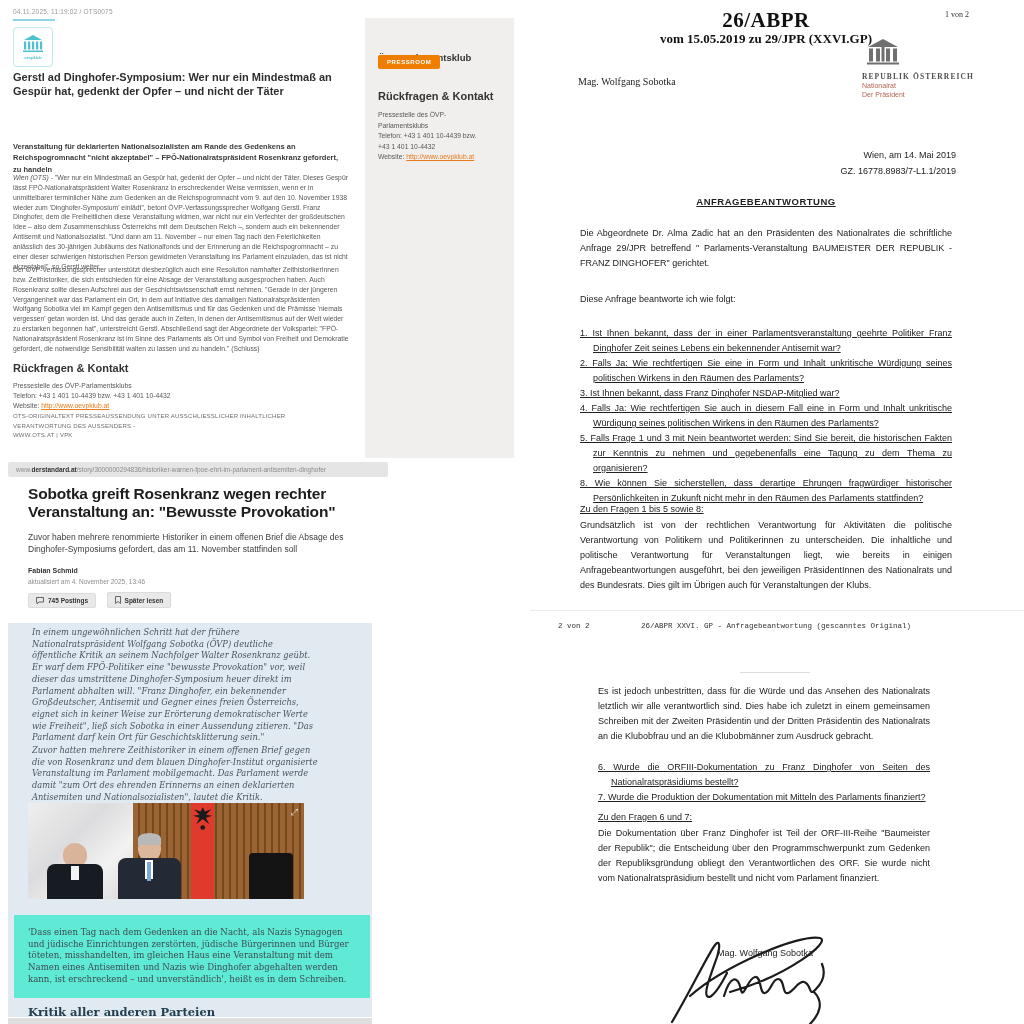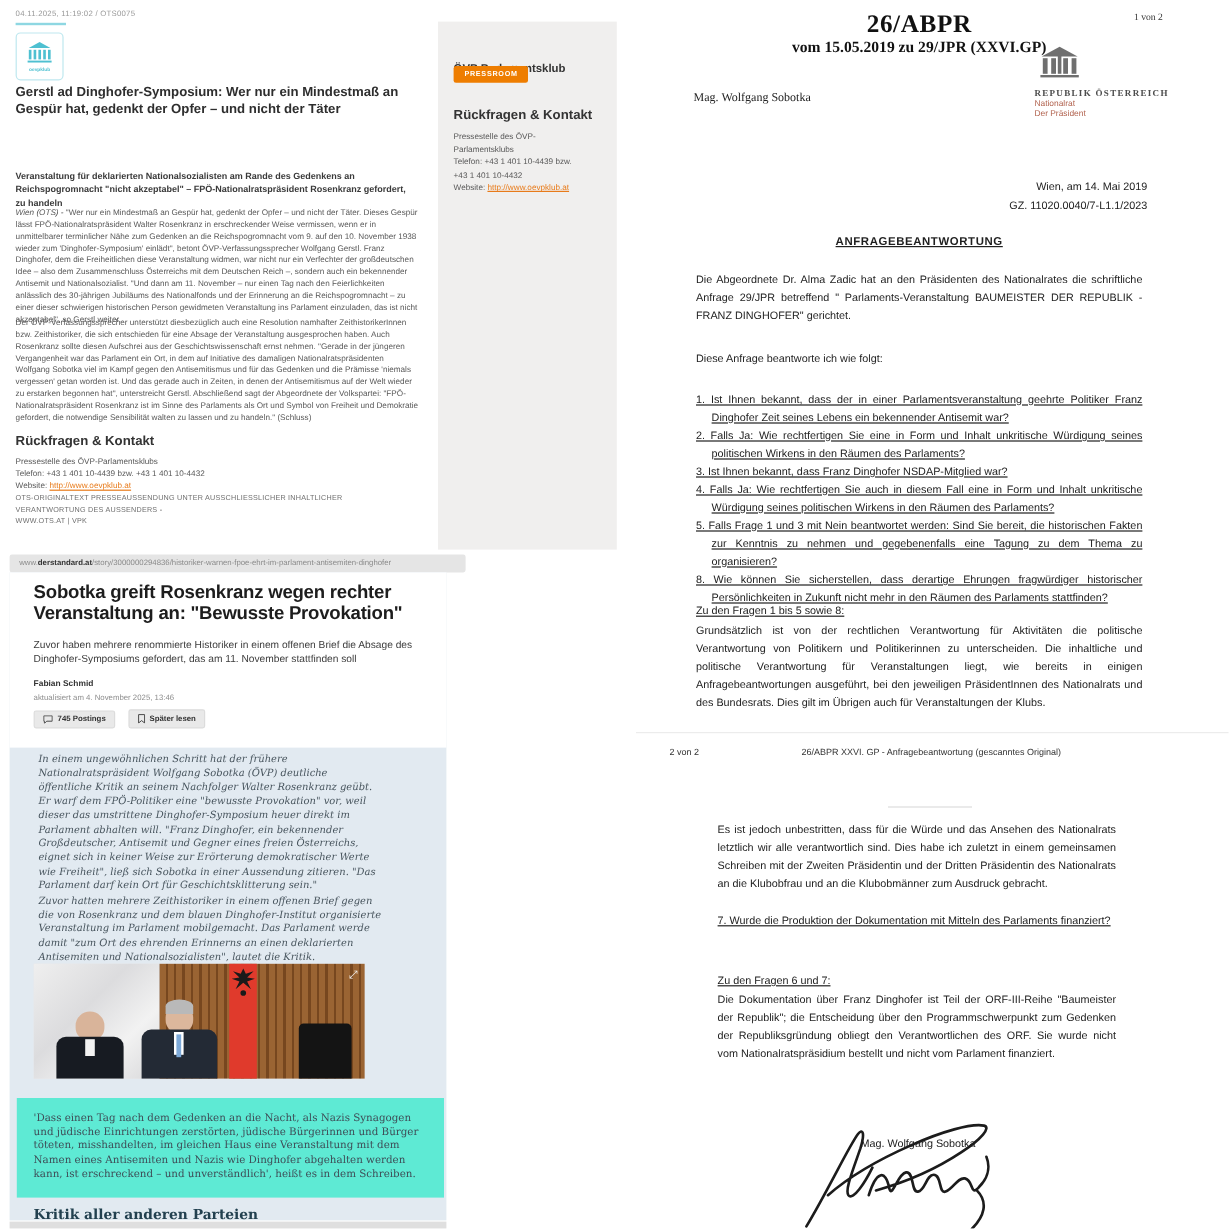--- a/index.html
+++ b/index.html
@@ -37,21 +37,21 @@
   .doc-page{font-family:"Liberation Serif",serif;font-size:8px;color:#333;}
   .doc-addr{font-family:"Liberation Serif",serif;font-size:10px;color:#222;}
   .rep-title{font-family:"Liberation Serif",serif;font-size:7.5px;letter-spacing:1.1px;color:#4d4d4d;font-weight:700;}
   .rep-sub{font-size:7px;color:#b26450;line-height:1.5;}
   .doc-right{font-size:9px;text-align:right;color:#222;}
   .doc-h1{font-size:9.5px;font-weight:700;letter-spacing:.5px;text-decoration:underline;text-align:center;}
   .doc-p{font-size:9px;line-height:15px;text-align:justify;color:#222;}
   .doc-q{font-size:9px;line-height:15px;text-align:justify;text-decoration:underline;
          padding-left:13px;text-indent:-13px;color:#222;}
   .doc-qh{font-size:9px;font-weight:400;text-decoration:underline;color:#222;}
-  .p2head{font-family:Liberation Sans, sans-serif;font-size:7.5px;color:#333;}
+  .p2head{font-family:Liberation Mono, monospace;font-size:7.5px;color:#333;}
   .sig-name{font-size:9px;color:#222;text-align:center;}
 
   
   .url-bar{background:#e5e5e5;border-radius:2px;font-size:6.5px;color:#8a8a8a;
            display:flex;align-items:center;padding:0 8px;}
   .url-bar b{color:#333;}
   .std-card{background:#e2eaf1;}
   .std-head-zone{background:#ffffff;}
   .std-title{font-size:15.5px;line-height:1.18;font-weight:800;color:#1d1d1d;letter-spacing:-.2px;}
   .std-sub{font-size:8.5px;line-height:1.4;font-weight:400;color:#3c3c3c;}
@@ -149,21 +149,21 @@
         <rect x="31" y="10.5" width="4" height="13" fill="#6f6f6f"></rect>
         <rect x="19.5" y="8" width="3" height="15.5" fill="#6f6f6f"></rect>
         <rect x="5" y="24.5" width="32" height="2" fill="#6f6f6f"></rect>
       </svg>
       <div class="rep-title">REPUBLIK ÖSTERREICH</div>
       <div class="rep-sub">Nationalrat</div>
       <div class="rep-sub" style="margin-top:-2px;">Der Präsident</div>
     </div>
 
     <div class="abs doc-right" style="left:250px;top:150px;width:176px;">Wien, am 14. Mai 2019</div>
-    <div class="abs doc-right" style="left:250px;top:166px;width:176px;">GZ. 11020.0040/7-L1.1/2023</div>
+    <div class="abs doc-right" style="left:250px;top:166px;width:176px;">GZ. 16778.8983/7-L1.1/2019</div>
 
     <div class="abs doc-h1" style="left:50px;top:196px;width:372px;">ANFRAGEBEANTWORTUNG</div>
 
     <div class="abs doc-p" style="left:50px;top:226px;width:372px;">Die Abgeordnete Dr. Alma Zadic hat an den Präsidenten des Nationalrates die schriftliche Anfrage 29/JPR betreffend " Parlaments-Veranstaltung BAUMEISTER DER REPUBLIK - FRANZ DINGHOFER" gerichtet.</div>
     <div class="abs doc-p" style="left:50px;top:292px;width:372px;">Diese Anfrage beantworte ich wie folgt:</div>
 
     <div class="abs" style="left:50px;top:326px;width:372px;">
       <div class="doc-q">1. Ist Ihnen bekannt, dass der in einer Parlamentsveranstaltung geehrte Politiker Franz Dinghofer Zeit seines Lebens ein bekennender Antisemit war?</div>
       <div class="doc-q">2. Falls Ja: Wie rechtfertigen Sie eine in Form und Inhalt unkritische Würdigung seines politischen Wirkens in den Räumen des Parlaments?</div>
       <div class="doc-q">3. Ist Ihnen bekannt, dass Franz Dinghofer NSDAP-Mitglied war?</div>
@@ -176,20 +176,21 @@
     <div class="abs doc-p" style="left:50px;top:518px;width:372px;">Grundsätzlich ist von der rechtlichen Verantwortung für Aktivitäten die politische Verantwortung von Politikern und Politikerinnen zu unterscheiden. Die inhaltliche und politische Verantwortung für Veranstaltungen liegt, wie bereits in einigen Anfragebeantwortungen ausgeführt, bei den jeweiligen PräsidentInnen des Nationalrats und des Bundesrats. Dies gilt im Übrigen auch für Veranstaltungen der Klubs.</div>
 
     <div class="abs" style="left:0;top:610px;width:494px;height:1px;background:#ececec;"></div>
     <div class="abs p2head" style="left:28px;top:622px;">2 von 2</div>
     <div class="abs p2head" style="left:60px;top:622px;width:372px;text-align:center;">26/ABPR XXVI. GP - Anfragebeantwortung (gescanntes Original)</div>
     <div class="abs" style="left:210px;top:672px;width:70px;height:1px;background:#dddddd;"></div>
 
     <div class="abs doc-p" style="left:68px;top:684px;width:332px;">Es ist jedoch unbestritten, dass für die Würde und das Ansehen des Nationalrats letztlich wir alle verantwortlich sind. Dies habe ich zuletzt in einem gemeinsamen Schreiben mit der Zweiten Präsidentin und der Dritten Präsidentin des Nationalrats an die Klubobfrau und an die Klubobmänner zum Ausdruck gebracht.</div>
 
     <div class="abs" style="left:68px;top:760px;width:332px;">
+      <div class="doc-q">6. Wurde die ORFIII-Dokumentation zu Franz Dinghofer von Seiten des Nationalratspräsidiums bestellt?</div>
       <div class="doc-q">7. Wurde die Produktion der Dokumentation mit Mitteln des Parlaments finanziert?</div>
     </div>
 
     <div class="abs doc-qh" style="left:68px;top:812px;">Zu den Fragen 6 und 7:</div>
     <div class="abs doc-p" style="left:68px;top:826px;width:332px;">Die Dokumentation über Franz Dinghofer ist Teil der ORF-III-Reihe "Baumeister der Republik"; die Entscheidung über den Programmschwerpunkt zum Gedenken der Republiksgründung obliegt den Verantwortlichen des ORF. Sie wurde nicht vom Nationalratspräsidium bestellt und nicht vom Parlament finanziert.</div>
 
     <div class="abs sig-name" style="left:150px;top:948px;width:170px;">Mag. Wolfgang Sobotka</div>
     <svg class="abs" style="left:128px;top:930px;" width="210" height="94" viewBox="0 0 210 94">
       <path d="M14,92 C32,62 50,24 57,15 C61,10 63,14 59,27 C52,47 46,62 49,66 C53,71 63,55 69,43
                M32,66 C66,36 140,4 162,8 C174,11 130,46 72,62

